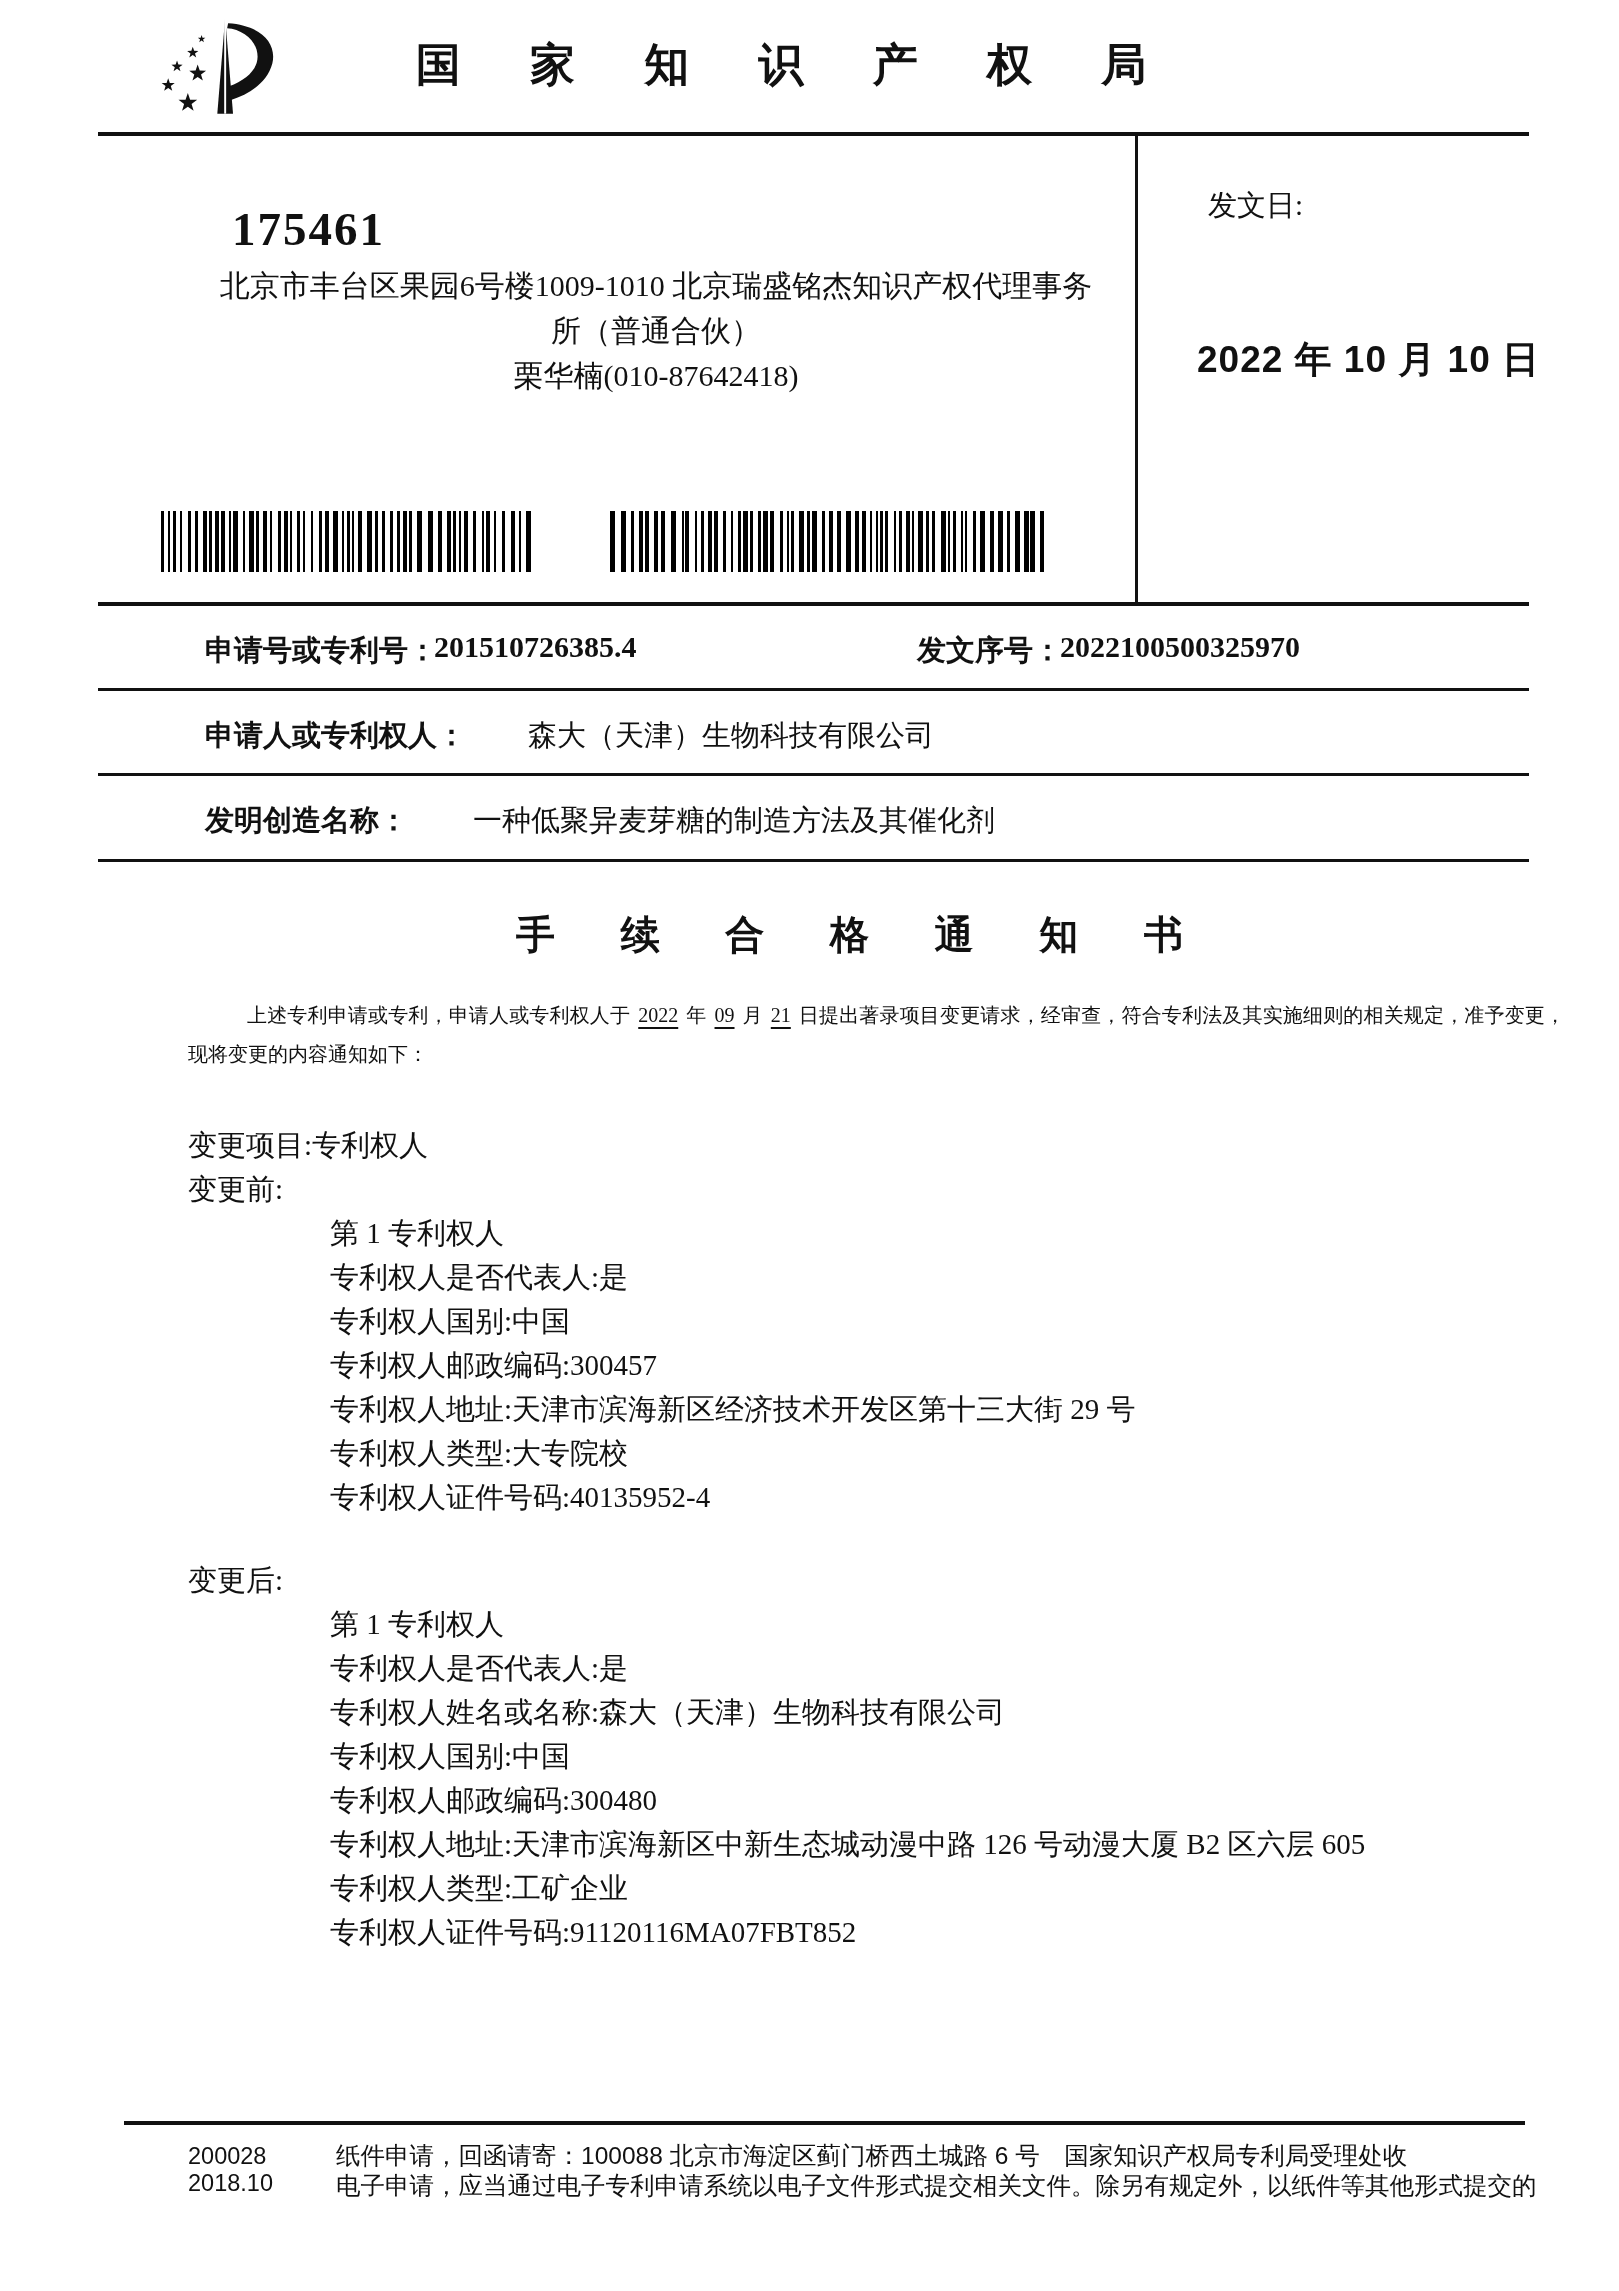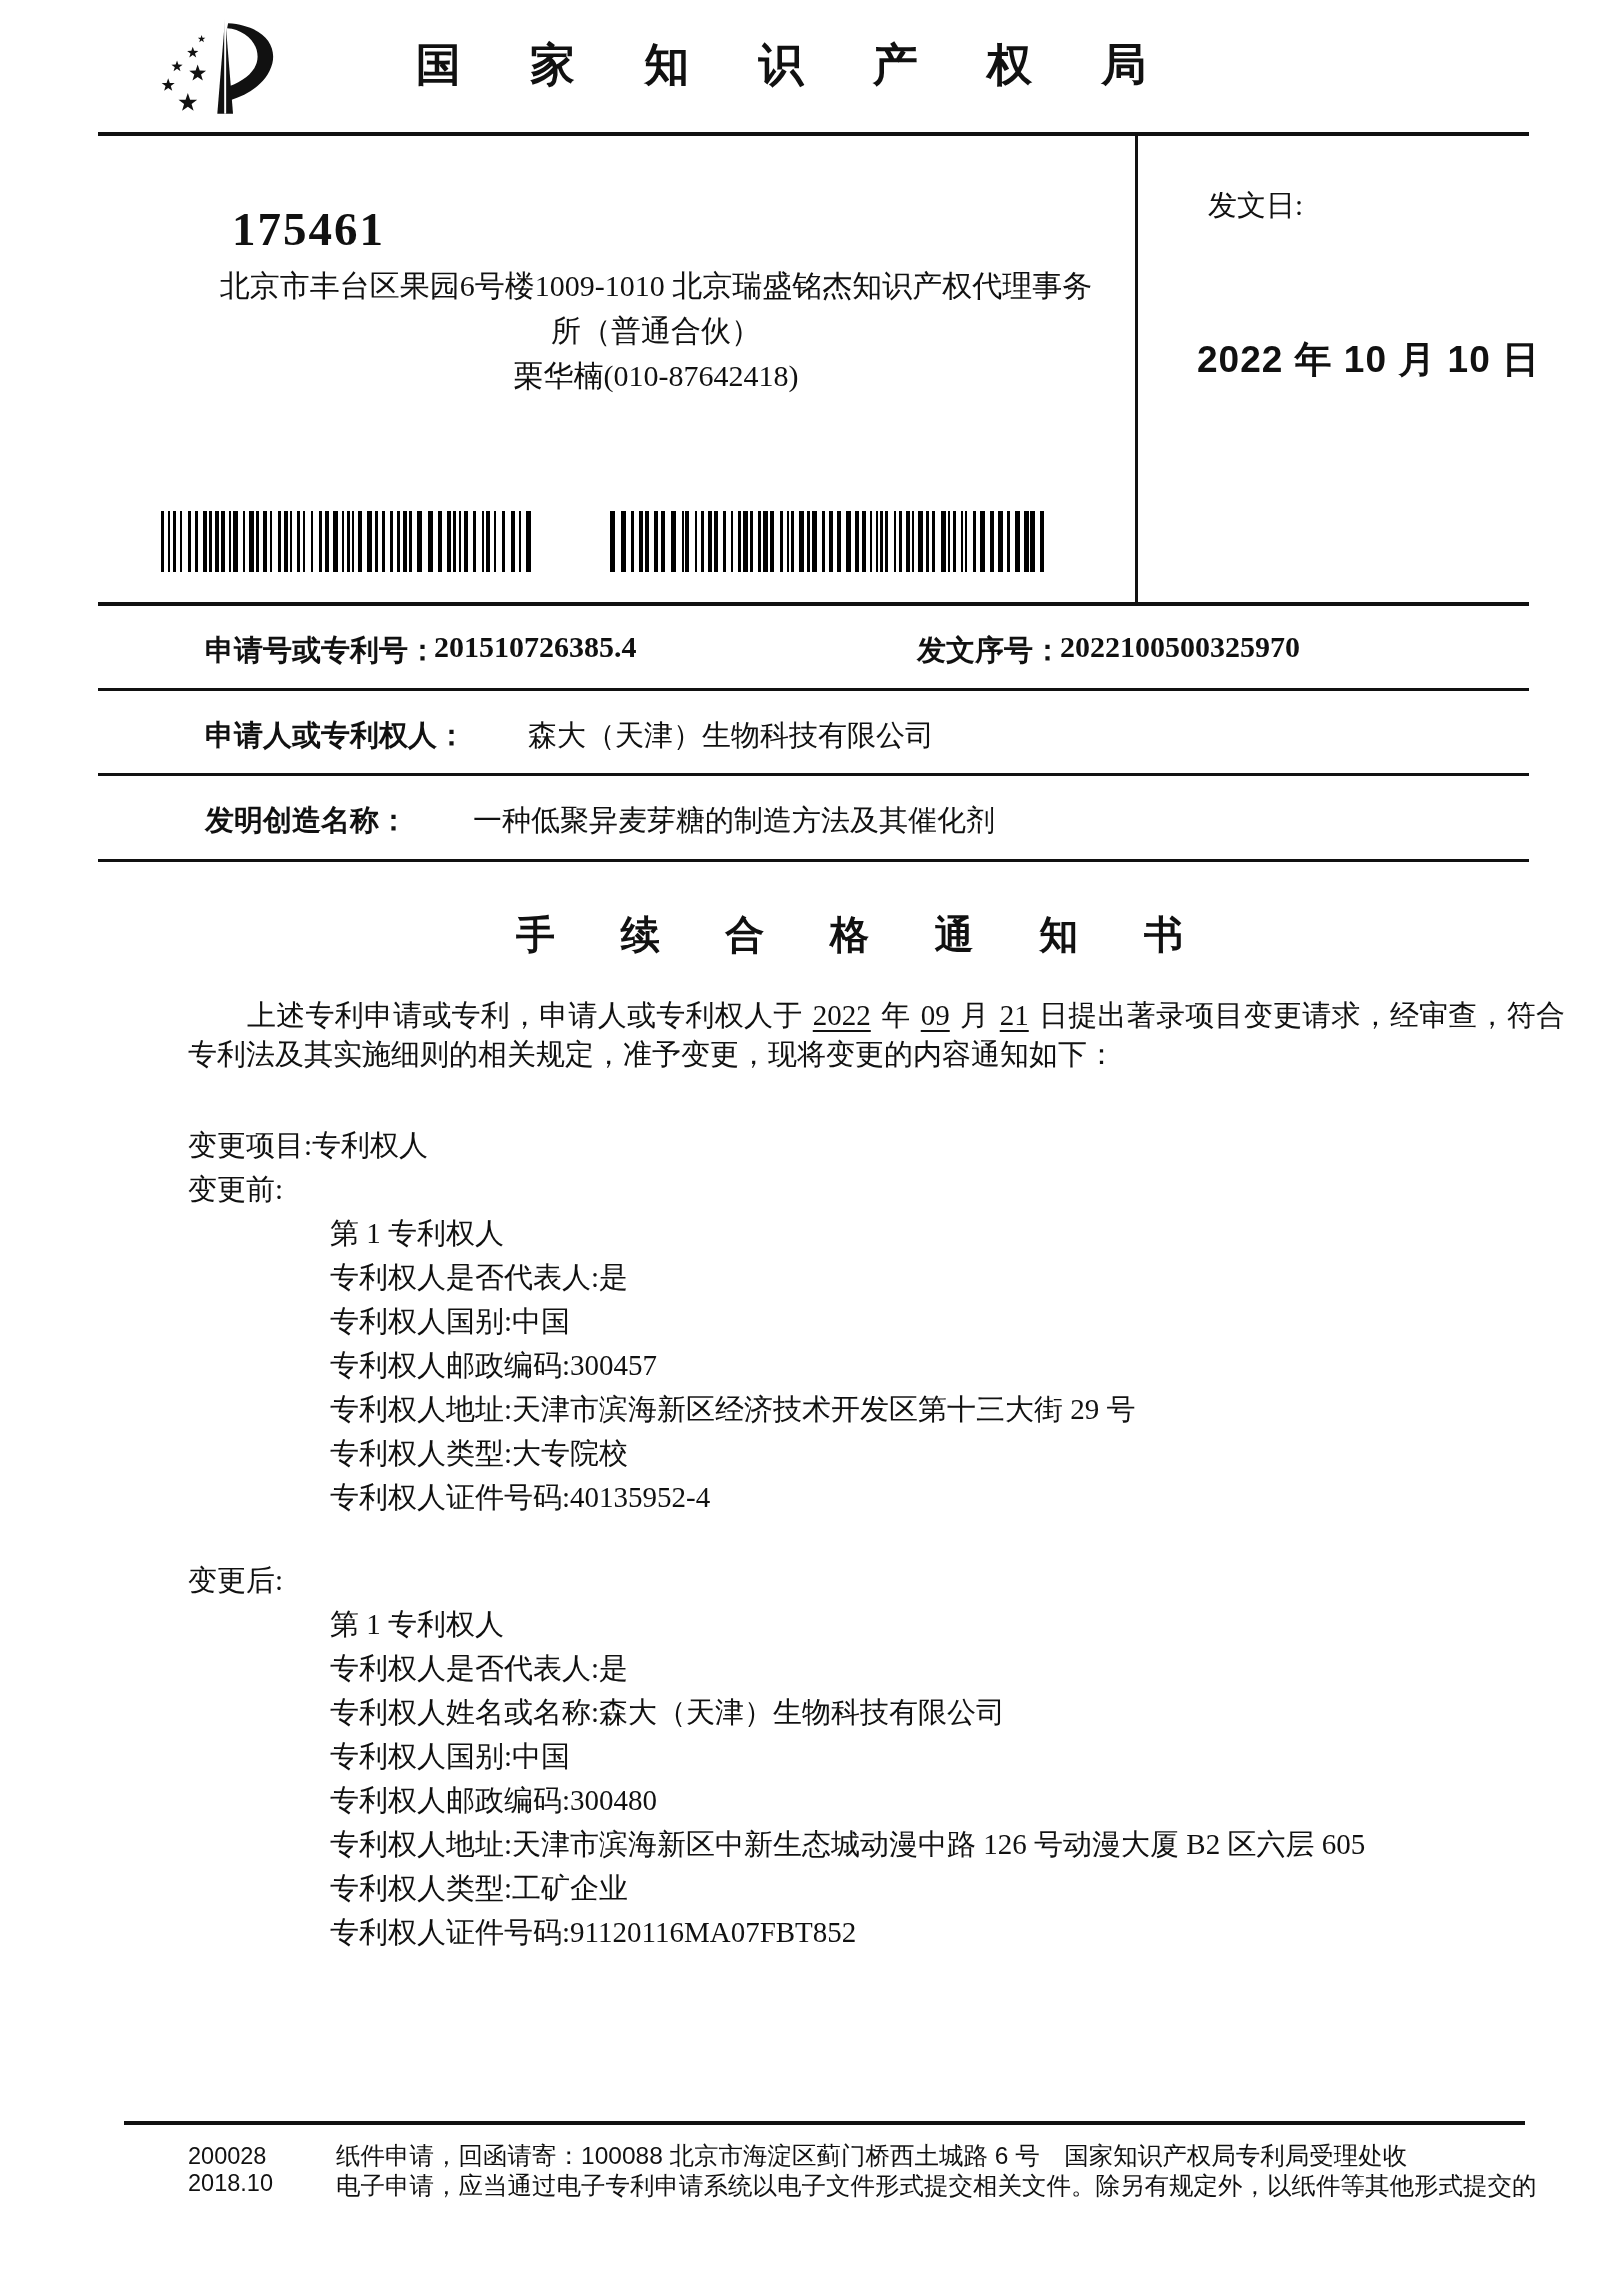--- a/index.html
+++ b/index.html
@@ -26,21 +26,21 @@
   #barcode-left{left:161px;width:370px;}
   #barcode-right{left:610px;width:439px;}
   .barcode span{position:absolute;top:0;bottom:0;background:#000;}
   
   .flabel{font-size:29px;font-weight:bold;font-family:"Liberation Sans","DejaVu Sans",sans-serif;}
   .fval-bold{font-size:30px;font-weight:bold;font-family:"Liberation Serif","DejaVu Serif",serif;}
   .fval{font-size:29px;}
   
   #notice-title{left:0;top:908px;width:1619px;text-align:center;font-size:39px;font-weight:bold;
     letter-spacing:27.4px;text-indent:27.4px;font-family:"Liberation Sans","DejaVu Sans",sans-serif;}
-  #notice-paragraph{left:148px;top:996px;width:1377px;font-size:29px;line-height:39px;text-indent:59px;text-align:justify;}
+  #notice-paragraph{left:148px;top:996px;width:1377px;font-size:20px;line-height:39px;text-indent:59px;text-align:justify;}
   #notice-paragraph .u{text-decoration:underline;text-underline-offset:4.9px;padding:0 2.9px;}
   
   #change-record{left:148px;top:1123px;width:1372px;font-size:29px;line-height:44px;}
   #change-record .indent{margin-left:142px;}
   #change-record .gap{height:39px;}
   
   .footnum{font-size:23.5px;font-family:"Liberation Sans","DejaVu Sans",sans-serif;}
   #footer-notes{left:296px;top:2141px;width:1245px;font-size:24.5px;line-height:30px;
     font-family:"Liberation Sans","DejaVu Sans",sans-serif;}
   svg{display:block;}

